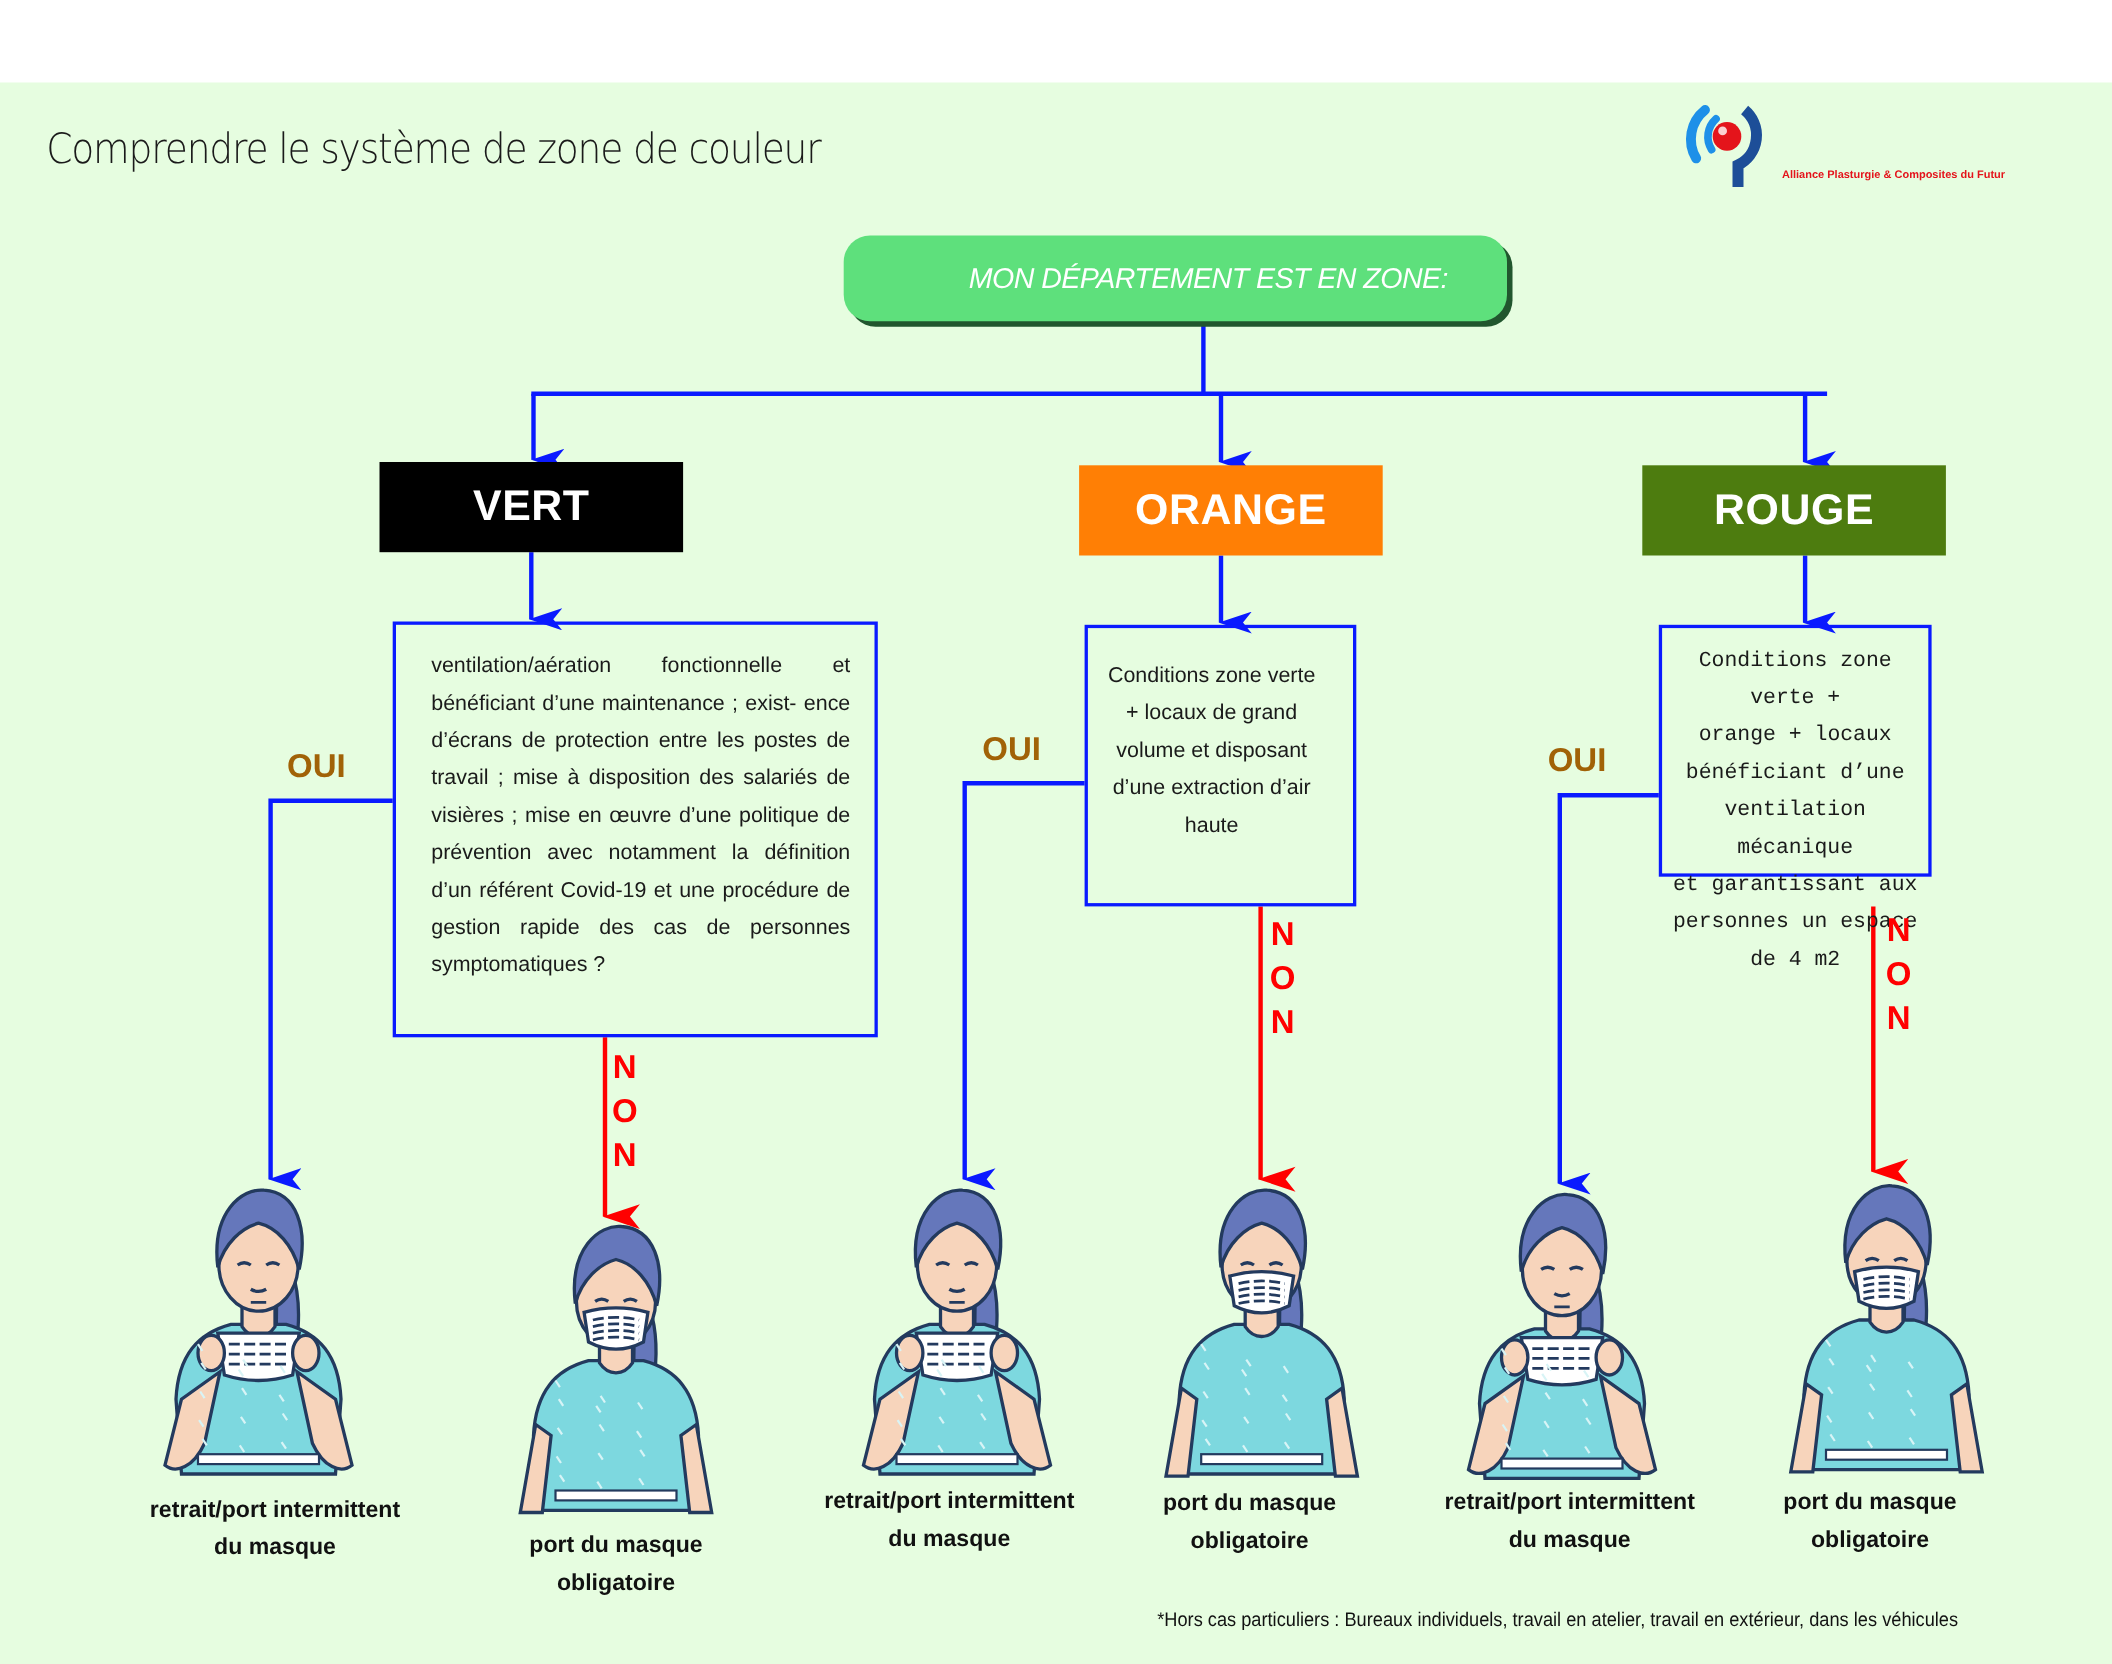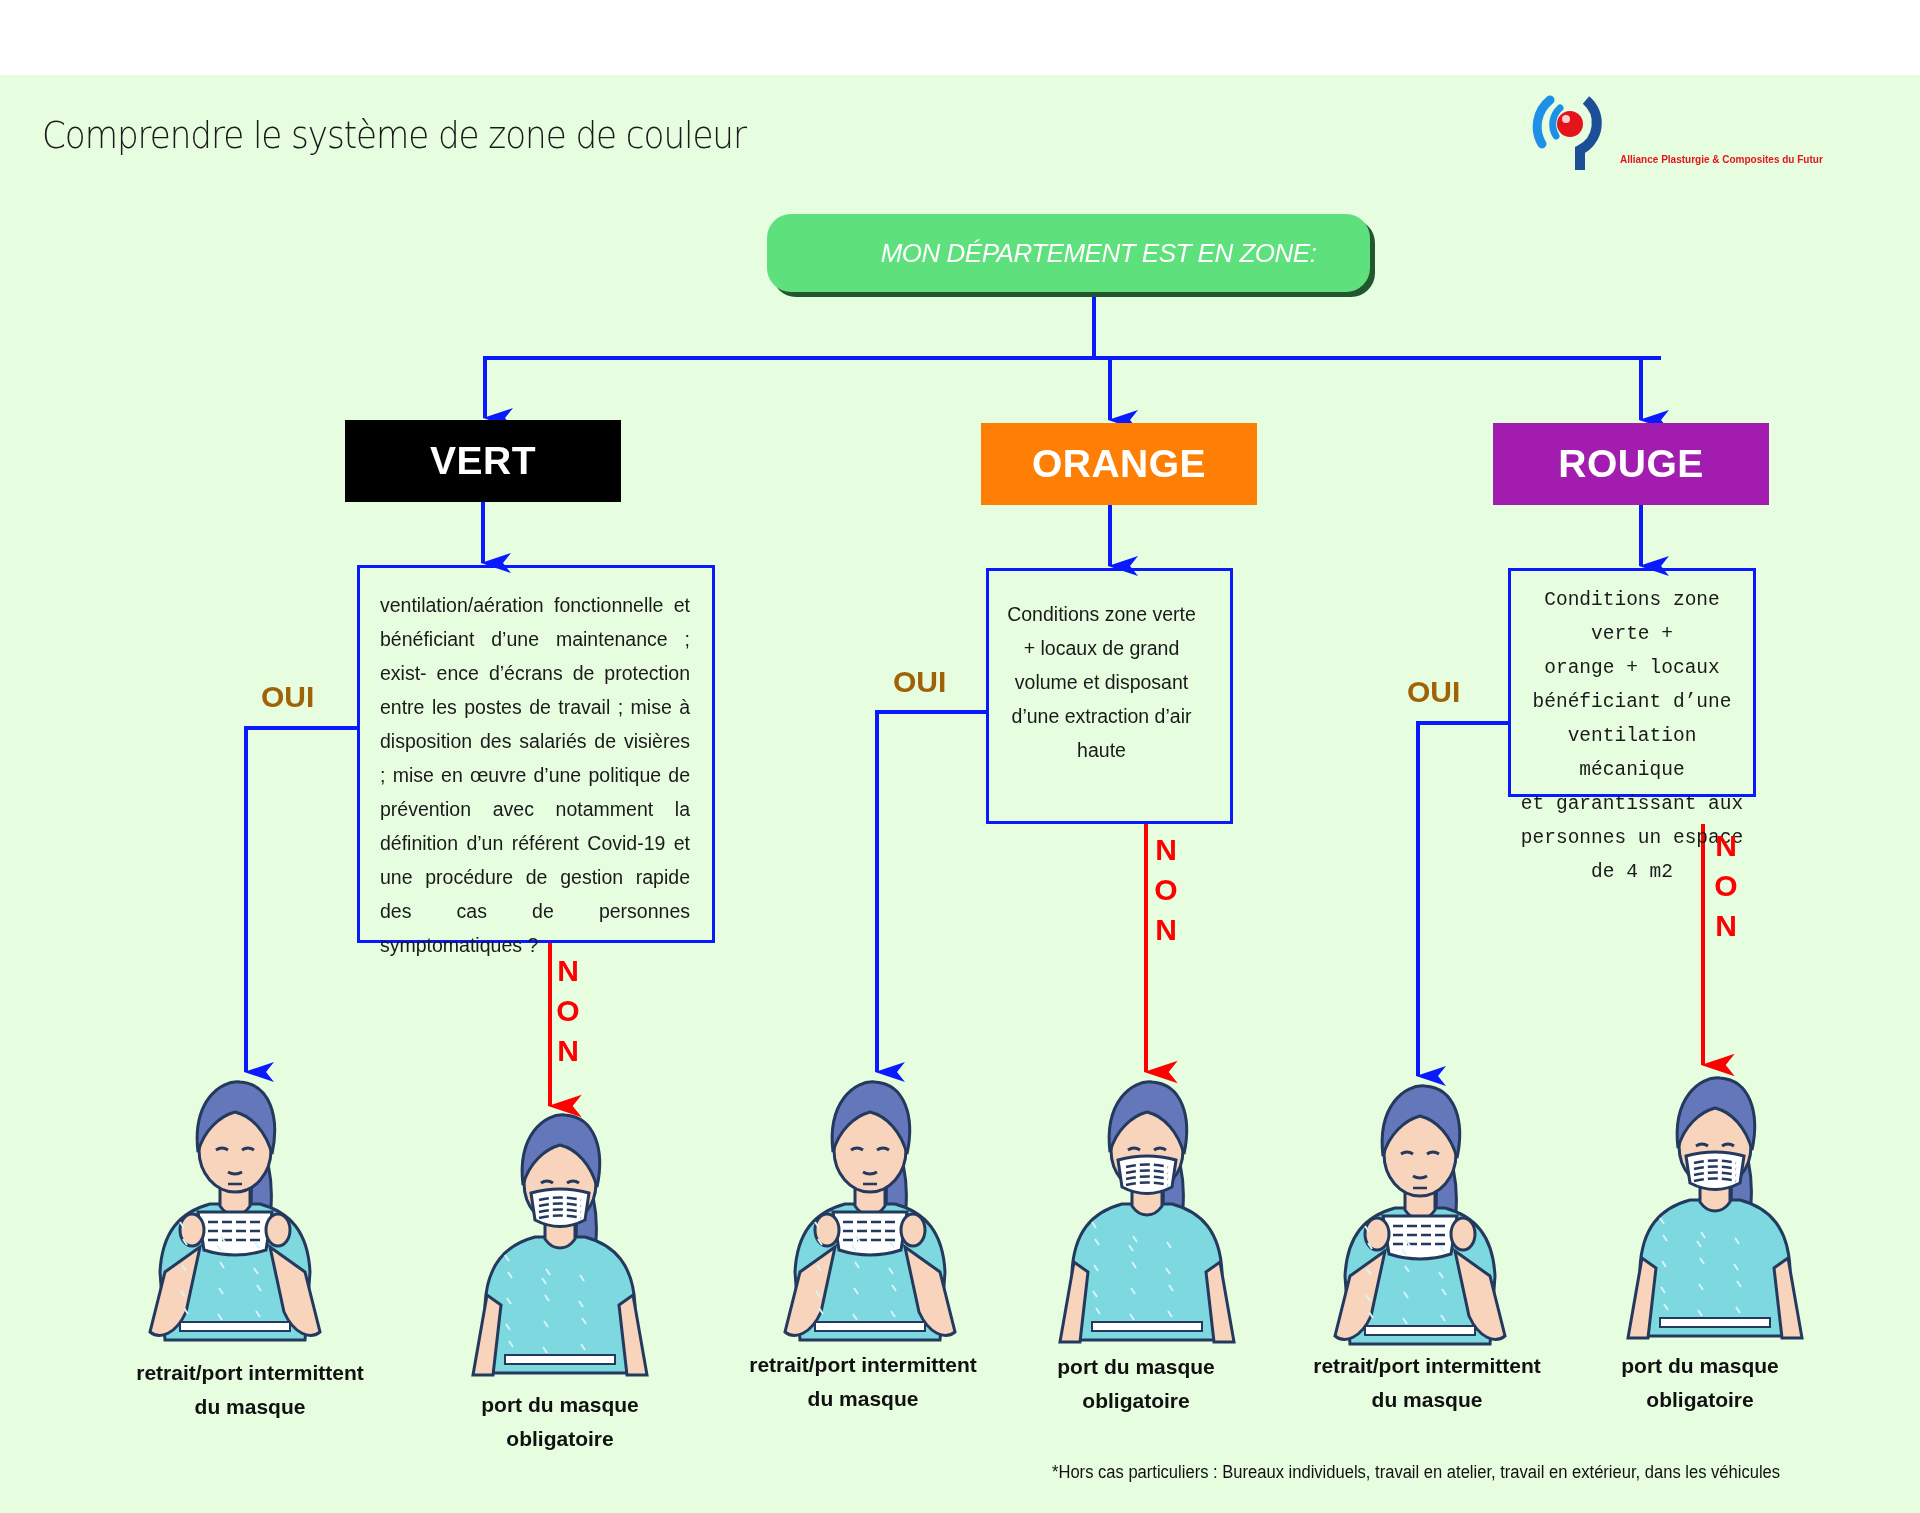--- a/index.html
+++ b/index.html
@@ -37,26 +37,26 @@
     .start-box span {
       color: #ffffff; font-style: italic; font-size: 26px; letter-spacing: -0.5px;
       padding-left: 60px; white-space: nowrap;
     }
     .zone {
       height: 82px; display: flex; align-items: center; justify-content: center;
       color: #ffffff; font-weight: bold; font-size: 39px; letter-spacing: 0.5px;
     }
     .zone-vert   { left: 345px;  top: 420px; width: 276px; background: #000000; }
     .zone-orange { left: 981px;  top: 423px; width: 276px; background: #ff7f05; }
-    .zone-rouge  { left: 1493px; top: 423px; width: 276px; background: #a21caf; }
+    .zone-rouge  { left: 1493px; top: 423px; width: 276px; background: #4d7c0f; }
     .cond {
       border: 3px solid #0a1aff; box-sizing: border-box; background: transparent;
       color: #1a1a1a; font-size: 19.5px; line-height: 34px;
     }
-    .cond-vert { left: 357px; top: 565px; width: 358px; height: 378px; padding: 20px 22px 0 20px; text-align: justify; }
+    .cond-vert { left: 357px; top: 565px; width: 441px; height: 378px; padding: 20px 22px 0 32px; text-align: justify; }
     .cond-orange { left: 986px; top: 568px; width: 247px; height: 256px; padding: 26px 24px 0 8px; text-align: center; }
     .cond-rouge { left: 1508px; top: 568px; width: 248px; height: 229px; padding: 12px 6px 0 6px; text-align: center; font-family: Liberation Mono, monospace; }
     .oui { color: #a16207; font-weight: bold; font-size: 30px; }
     .non {
       color: #ff0000; font-weight: bold; font-size: 30px; line-height: 40px;
       width: 30px; text-align: center;
     }
     .caption {
       color: #111111; font-weight: bold; font-size: 21px; line-height: 34px;
       text-align: center; white-space: nowrap;

